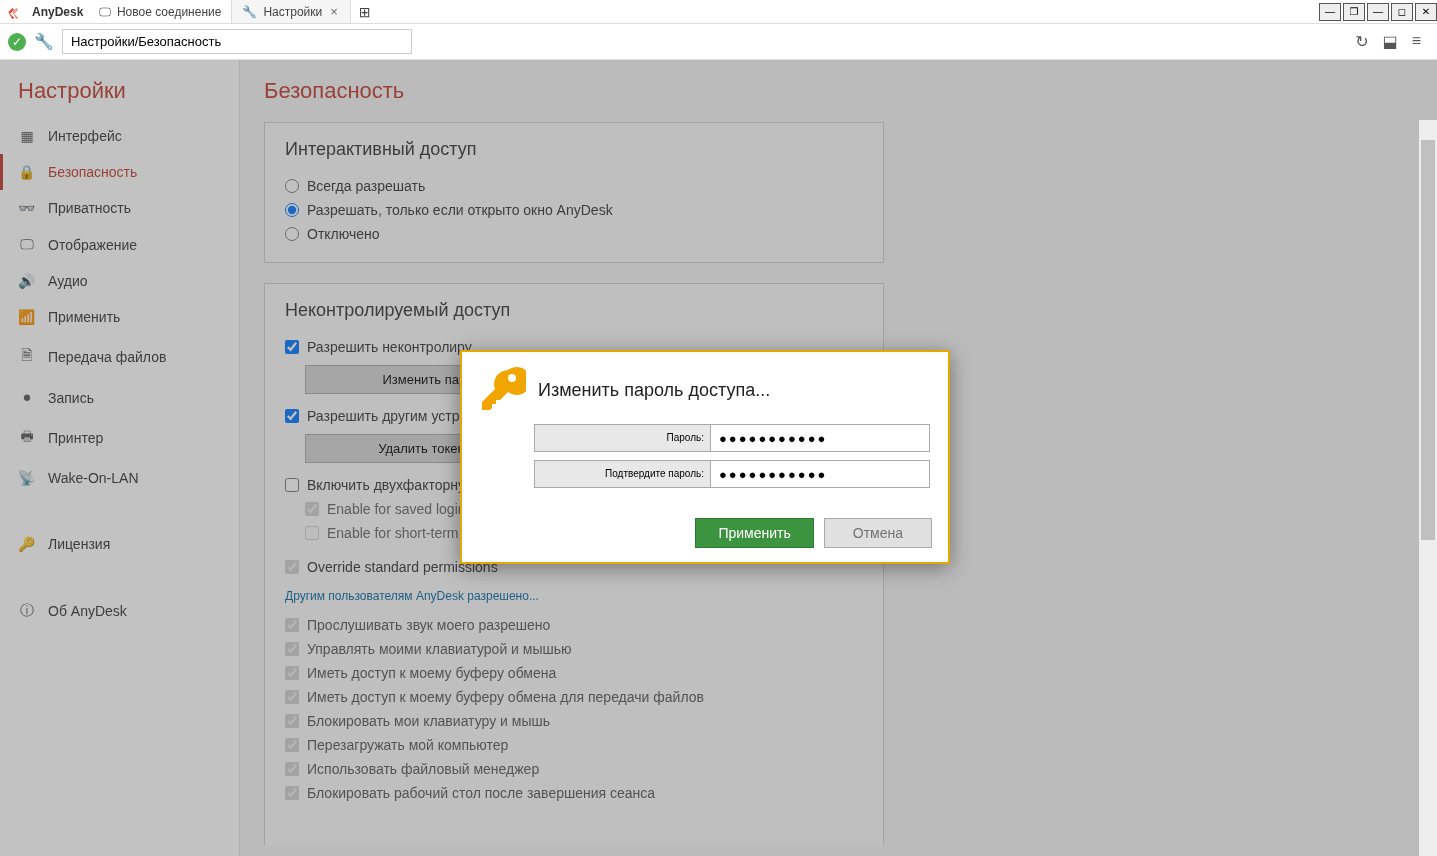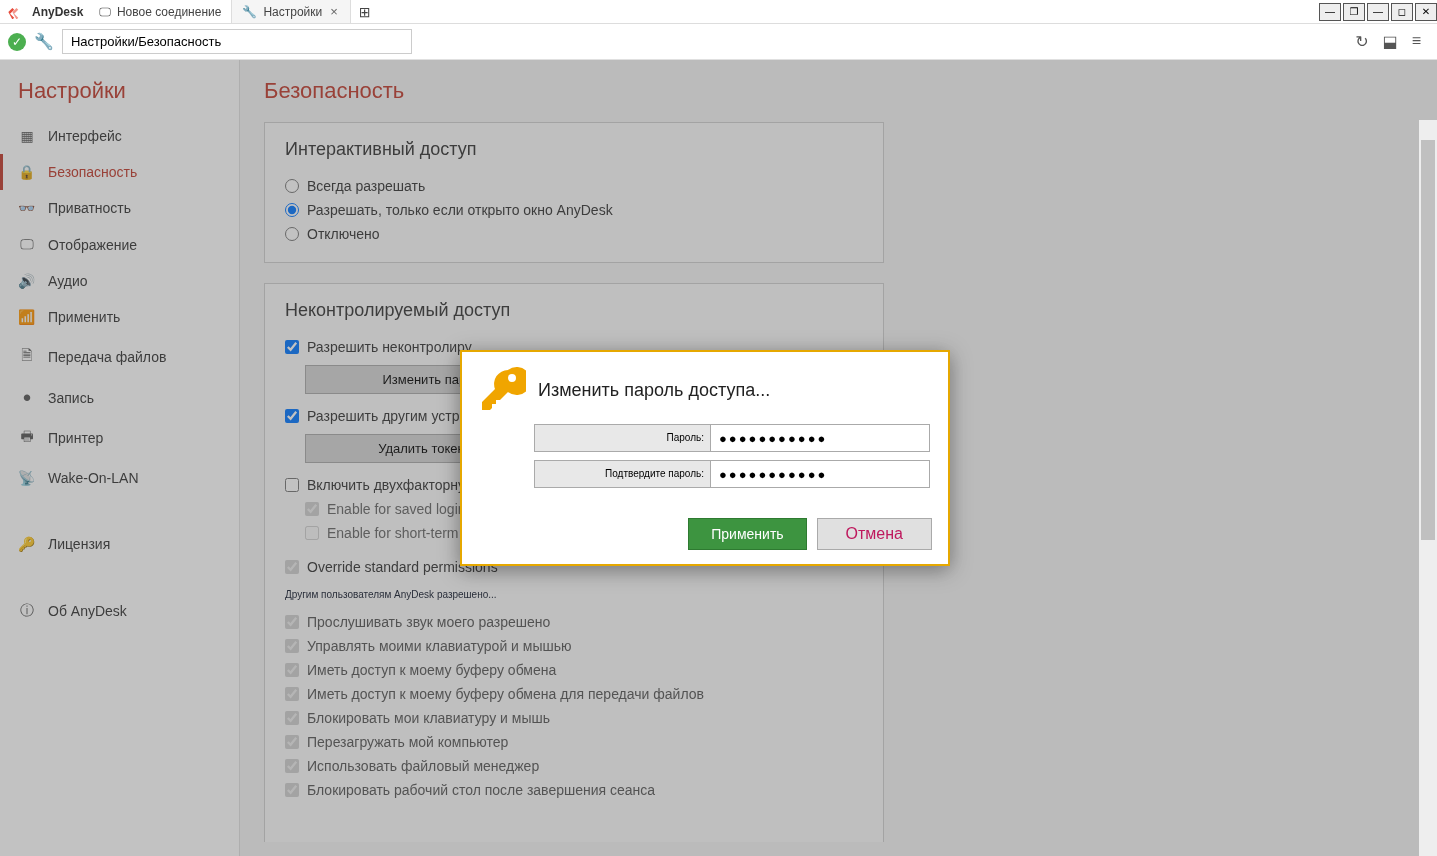--- a/index.html
+++ b/index.html
@@ -37,39 +37,39 @@
 
 .content { flex: 1; padding: 18px 24px; overflow-y: auto; position: relative; }
 .page-title { font-size: 22px; color: #c0392b; margin-bottom: 18px; }
 .panel { border: 1px solid #d0d0d0; background: #fafafa; padding: 16px 20px; margin-bottom: 20px; max-width: 620px; }
 .panel-title { font-size: 18px; color: #333; margin-bottom: 14px; }
 .radio-row, .check-row { display: flex; align-items: center; gap: 8px; padding: 4px 0; font-size: 14px; color: #333; }
 .radio-row input, .check-row input { width: 14px; height: 14px; }
 .btn-wide { display: block; width: 260px; background: #d5d5d5; border: 1px solid #aaa; padding: 6px 0; text-align: center; font-size: 13px; margin: 6px 0 10px 20px; cursor: pointer; }
 .sub-check { padding-left: 20px; color: #666; }
 .sub-check input { accent-color: #888; }
-.perm-text { font-size: 10px; color: #0f172a; margin: 10px 0; }
+.perm-text { font-size: 12px; color: #0369a1; margin: 10px 0; }
 .perm-list .check-row { color: #555; }
 .perm-list input { accent-color: #888; }
 
 
 .dim { position: absolute; inset: 0; background: rgba(80,80,80,0.35); }
 
 
 .modal { position: absolute; left: 460px; top: 350px; width: 490px; background: #fff; border: 2px solid #e6a800; box-shadow: 0 4px 20px rgba(0,0,0,0.4); z-index: 10; }
 .modal-head { display: flex; align-items: center; gap: 12px; padding: 14px 16px 10px; }
 .modal-head svg { width: 48px; height: 48px; }
 .modal-title { font-size: 18px; color: #222; }
 .modal-body { padding: 0 18px 10px 72px; }
 .field-row { display: flex; align-items: center; margin-bottom: 8px; }
 .field-label { width: 176px; text-align: right; padding-right: 6px; font-size: 10px; background: #e8e8e8; border: 1px solid #aaa; border-right: none; line-height: 26px; }
 .field-input { flex: 1; border: 1px solid #aaa; padding: 4px 8px; font-size: 13px; letter-spacing: 2px; height: 28px; }
 .modal-foot { display: flex; justify-content: flex-end; gap: 10px; padding: 12px 16px 14px; }
 .btn-primary { background: #3d9440; color: #fff; border: 1px solid #2e7a31; padding: 6px 22px; font-size: 14px; cursor: pointer; }
-.btn-secondary { background: #e0e0e0; color: #be185d; border: 1px solid #aaa; padding: 6px 28px; font-size: 16px; cursor: pointer; }
+.btn-secondary { background: #e0e0e0; color: #737373; border: 1px solid #aaa; padding: 6px 28px; font-size: 14px; cursor: pointer; }
 
 .scrollbar-track { position: absolute; right: 0; top: 60px; bottom: 0; width: 18px; background: #eee; }
 .scrollbar-thumb { position: absolute; left: 2px; right: 2px; top: 20px; height: 400px; background: #c0c0c0; }
 </style>
 </head>
 <body>
 
 <div class="titlebar">
   <div class="app-logo">
     <svg viewBox="0 0 24 24">

